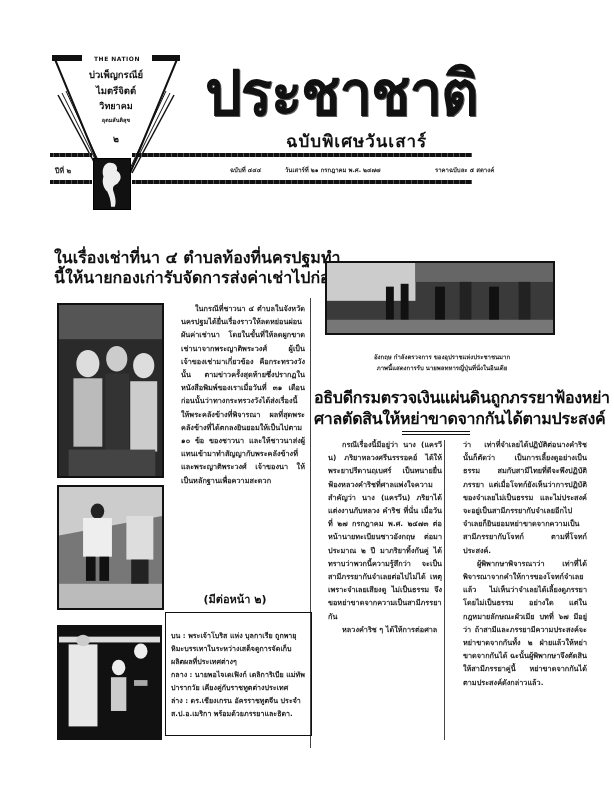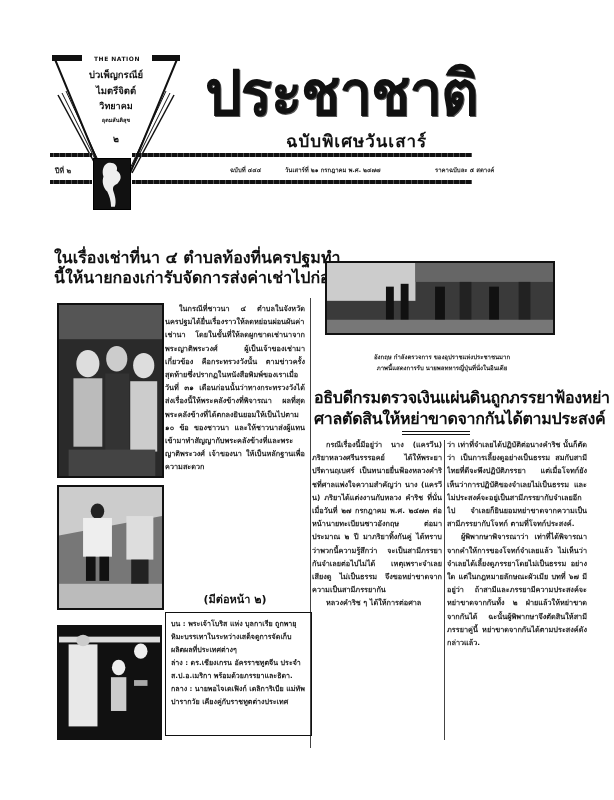--- a/index.html
+++ b/index.html
@@ -43,25 +43,25 @@
   .p2 { left: 57px; top: 485px; width: 107px; height: 125px; }
   .p3 { left: 57px; top: 625px; width: 105px; height: 115px; }
   .p4 { left: 325px; top: 261px; width: 230px; height: 74px; }
 
   .caption { position: absolute; left: 332px; width: 220px; font-size: 6px; font-weight: bold; text-align: center; line-height: 9px; color: #222; }
   .cap1 { top: 352px; }
   .cap2 { top: 363px; }
 
   
   .col { position: absolute; font-size: 7.3px; line-height: 13.2px; font-weight: bold; color: #1a1a1a; text-align: justify; overflow: hidden; }
-  .col p { text-indent: 14px; }
+  .col p { text-indent: 14px; padding-left: 16px; }
   .col1 { left: 165px; top: 302px; width: 140px; height: 260px; }
   .cont-label { position: absolute; left: 195px; top: 590px; width: 80px; text-align: center; font-size: 11px; font-weight: bold; }
 
-  .boxed { position: absolute; left: 165px; top: 612px; width: 147px; height: 124px; border: 1.5px solid #111; padding: 4px 5px; font-size: 7.1px; line-height: 13px; font-weight: bold; color: #1a1a1a; }
+  .boxed { position: absolute; left: 165px; top: 612px; width: 147px; height: 124px; border: 1.5px solid #111; padding: 16px 5px; font-size: 7.1px; line-height: 13px; font-weight: bold; color: #1a1a1a; }
 
   .article2-head { position: absolute; left: 314px; width: 285px; font-size: 16px; font-weight: bold; line-height: 21px; white-space: nowrap; letter-spacing: -.3px; color: #0f0f0f; }
   .a2h1 { top: 387px; }
   .a2h2 { top: 408px; }
   .dbl-rule { position: absolute; left: 402px; top: 431px; width: 68px; height: 4px; border-top: 1px solid #111; border-bottom: 1px solid #111; }
 
   .col2 { left: 312px; top: 438px; width: 130px; height: 330px; }
   .col3 { left: 447px; top: 438px; width: 140px; height: 290px; }
   .col-divider { position: absolute; width: 1px; background: #444; }
   .vd1 { left: 310px; top: 298px; height: 450px; }
@@ -173,22 +173,22 @@
   <div class="caption cap1">อังกฤษ กำลังตรวจการ ของอุปราชแห่งประชาชนมาก</div>
   <div class="caption cap2">ภาพนี้แสดงการรับ นายพลทหารญี่ปุ่นที่นั่งในอินเดีย</div>
 
   <div class="col col1">
     <p>ในกรณีที่ชาวนา ๔ ตำบลในจังหวัดนครปฐมได้ยื่นเรื่องราวให้ลดหย่อนผ่อนผันค่าเช่านา โดยในขั้นที่ให้ลดผูกขาดเช่านาจากพระญาติพระวงศ์ ผู้เป็นเจ้าของเช่ามาเกี่ยวข้อง คือกระทรวงวังนั้น ตามข่าวครั้งสุดท้ายซึ่งปรากฏในหนังสือพิมพ์ของเราเมื่อวันที่ ๓๑ เดือนก่อนนั้นว่าทางกระทรวงวังได้ส่งเรื่องนี้ให้พระคลังข้างที่พิจารณา ผลที่สุดพระคลังข้างที่ได้ตกลงยินยอมให้เป็นไปตาม ๑๐ ข้อ ของชาวนา และให้ชาวนาส่งผู้แทนเข้ามาทำสัญญากับพระคลังข้างที่และพระญาติพระวงศ์ เจ้าของนา ให้เป็นหลักฐานเพื่อความสะดวก</p>
   </div>
   <div class="cont-label">(มีต่อหน้า ๒)</div>
 
   <div class="boxed">
     <div>บน : พระเจ้าโบริส แห่ง บุลกาเรีย ถูกพายุหิมะบรรเทาในระหว่างเสด็จดูการจัดเก็บผลิตผลที่ประเทศต่างๆ</div>
+    <div>กลาง : นายพอไจเดเฟิงก์ เดลิการิเบีย แม่ทัพปารากวัย เคียงคู่กับราชทูตต่างประเทศ</div>
     <div>ล่าง : ดร.เชียงเกรน อัครราชทูตจีน ประจำ ส.ป.อ.เมริกา พร้อมด้วยภรรยาและธิดา.</div>
-    <div>กลาง : นายพอไจเดเฟิงก์ เดลิการิเบีย แม่ทัพปารากวัย เคียงคู่กับราชทูตต่างประเทศ</div>
   </div>
 
   <div class="article2-head a2h1">อธิบดีกรมตรวจเงินแผ่นดินถูกภรรยาฟ้องหย่า</div>
   <div class="article2-head a2h2">ศาลตัดสินให้หย่าขาดจากกันได้ตามประสงค์</div>
   <div class="dbl-rule"></div>
 
   <div class="col col2">
     <p>กรณีเรื่องนี้มีอยู่ว่า นาง (แครวีน) ภริยาหลวงศรีนรรรอคย์ ได้ให้พระยาปรีดานฤเบศร์ เป็นทนายยื่นฟ้องหลวงคำริชที่ศาลแพ่งใจความสำคัญว่า นาง (แครวีน) ภริยาได้แต่งงานกับหลวง คำริช ที่นั่น เมื่อวันที่ ๒๗ กรกฎาคม พ.ศ. ๒๔๗๓ ต่อหน้านายทะเบียนซาวอังกฤษ ต่อมาประมาณ ๒ ปี มาภริยาทิ้งกันคู่ ได้ทราบว่าพวกนี้ความรู้สึกว่า จะเป็นสามีภรรยากันจำเลยต่อไปไม่ได้ เหตุเพราะจำเลยเสียงดู ไม่เป็นธรรม จึงขอหย่าขาดจากความเป็นสามีภรรยากัน</p>
     <p>หลวงคำริช ๆ ได้ให้การต่อศาล</p>
   </div>

